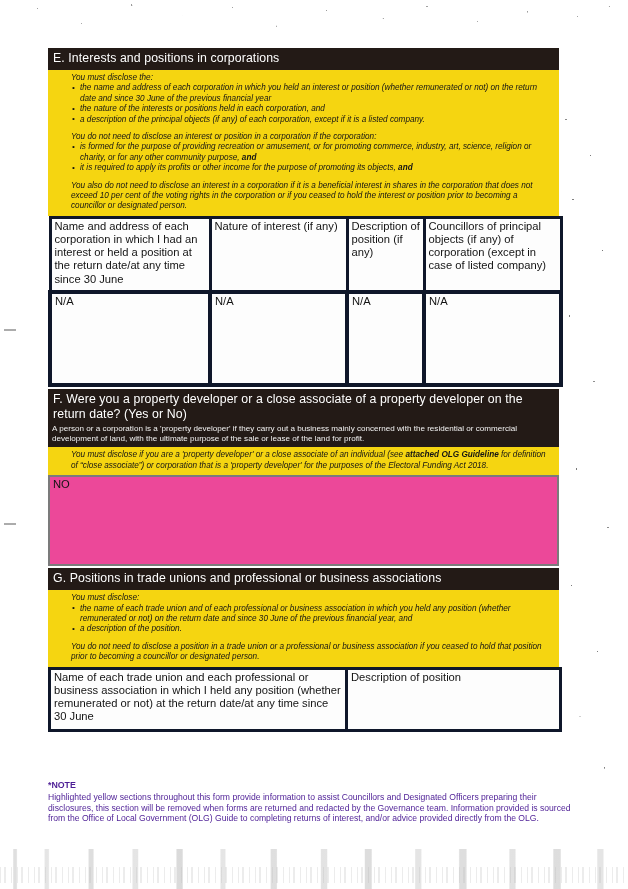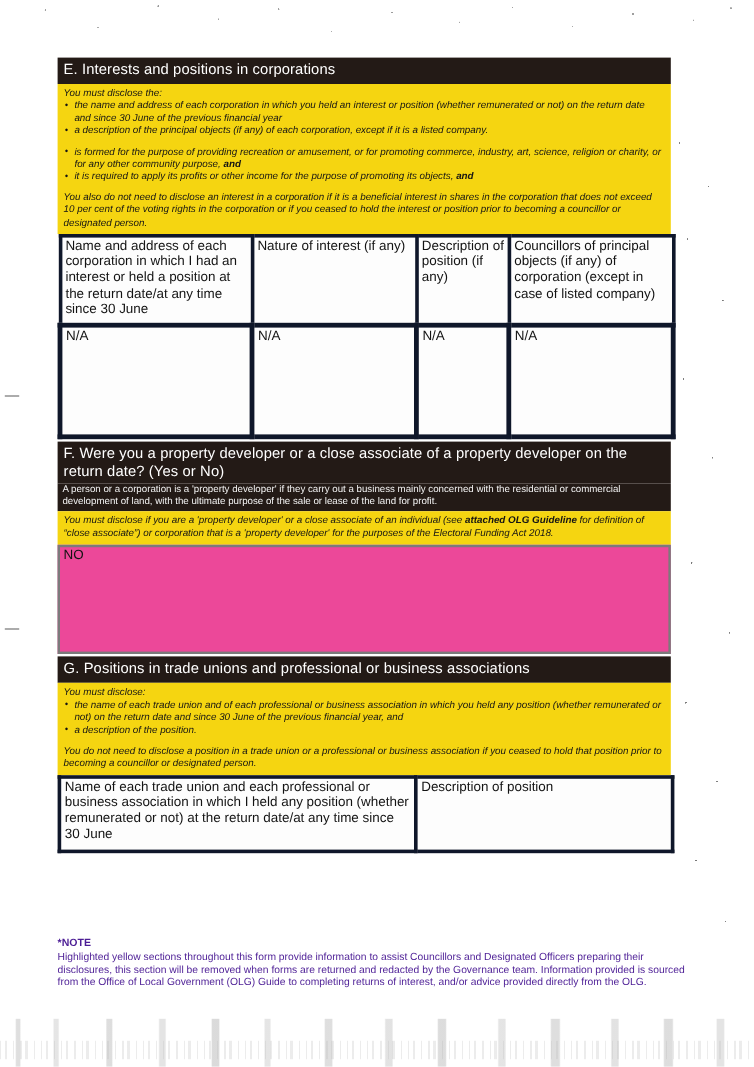--- a/index.html
+++ b/index.html
@@ -147,21 +147,21 @@
     padding: 0 5px 3px 4px;
   }
 
   
   .yellow {
     background: #f5d511;
     color: #141414;
     font-style: italic;
     font-size: 8.2px;
     line-height: 10.4px;
-    padding: 3px 6px 4px 5px;
+    padding: 3px 6px 4px 23px;
   }
   .yellow p { margin: 0; }
   .yellow .gap { height: 7px; }
   .yellow ul {
     margin: 0;
     padding: 0;
     list-style: none;
   }
   .yellow li {
     position: relative;
@@ -246,23 +246,25 @@
   <div class="scan-noise noise-bottom"></div>
 
   <div class="form">
 
     <div class="sec-head">E. Interests and positions in corporations</div>
 
     <div class="yellow">
       <p>You must disclose the:</p>
       <ul>
         <li>the name and address of each corporation in which you held an interest or position (whether remunerated or not) on the return date and since 30 June of the previous financial year</li>
+        <li>the nature of the interests or positions held in each corporation, and</li>
         <li>a description of the principal objects (if any) of each corporation, except if it is a listed company.</li>
       </ul>
       <div class="gap"></div>
+      <p>You do not need to disclose an interest or position in a corporation if the corporation:</p>
       <ul>
         <li>is formed for the purpose of providing recreation or amusement, or for promoting commerce, industry, art, science, religion or charity, or for any other community purpose, <b>and</b></li>
         <li>it is required to apply its profits or other income for the purpose of promoting its objects, <b>and</b></li>
       </ul>
       <div class="gap"></div>
       <p>You also do not need to disclose an interest in a corporation if it is a beneficial interest in shares in the corporation that does not exceed 10 per cent of the voting rights in the corporation or if you ceased to hold the interest or position prior to becoming a councillor or designated person.</p>
     </div>
 
     <table class="grid">
       <colgroup>

